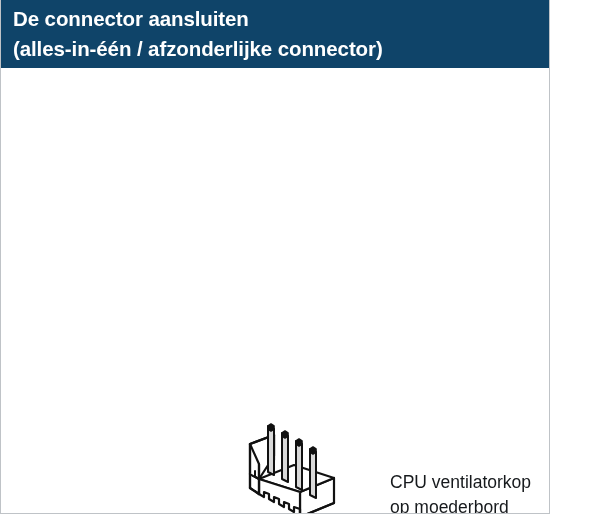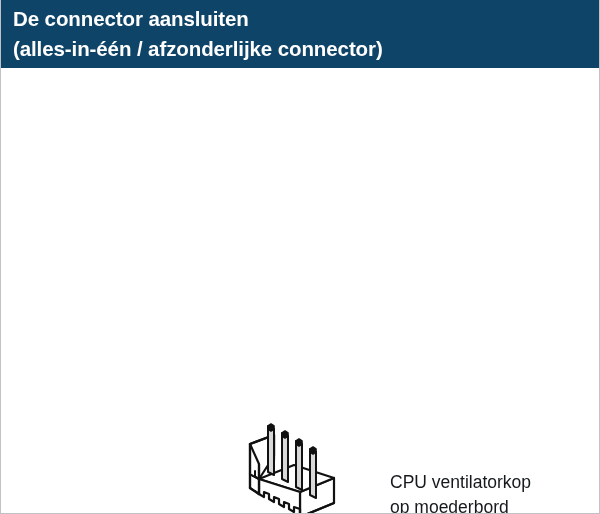--- a/index.html
+++ b/index.html
@@ -5,21 +5,21 @@
   html, body {
     margin: 0;
     padding: 0;
     background: #ffffff;
   }
   body {
     font-family: "Liberation Sans", sans-serif;
   }
   #page {
     position: relative;
-    width: 600px;
+    width: 550px;
     height: 514px;
     background: #ffffff;
     border-left: 1px solid #bfc3c7;
     border-right: 1px solid #bfc3c7;
     border-bottom: 1px solid #bfc3c7;
     box-sizing: border-box;
     overflow: hidden;
   }
   #header-band {
     position: absolute;

